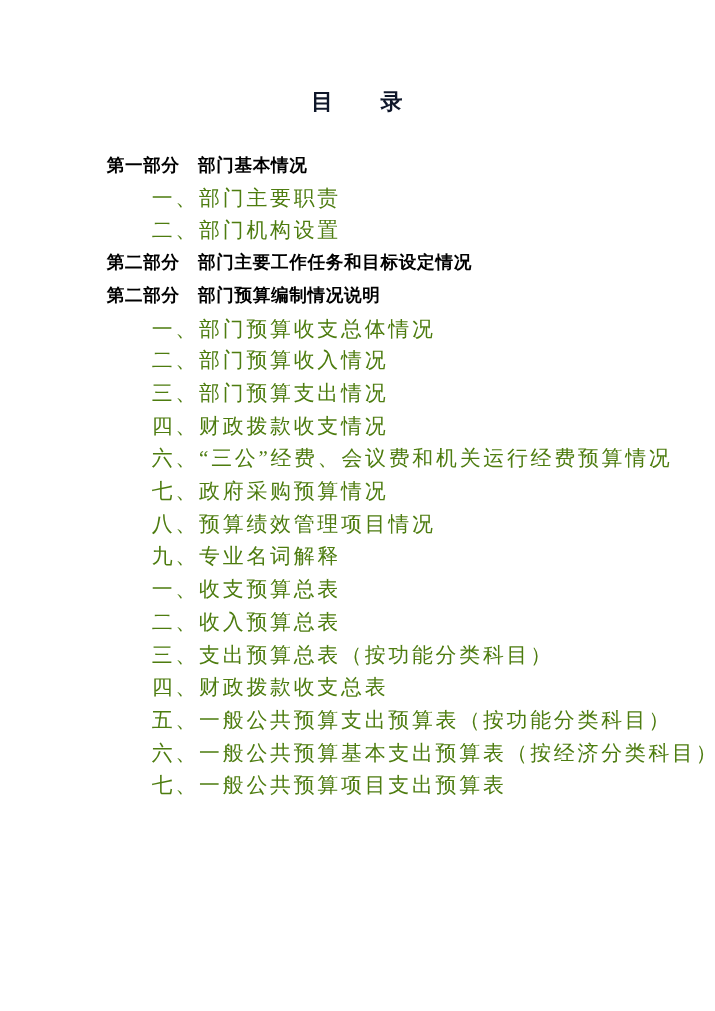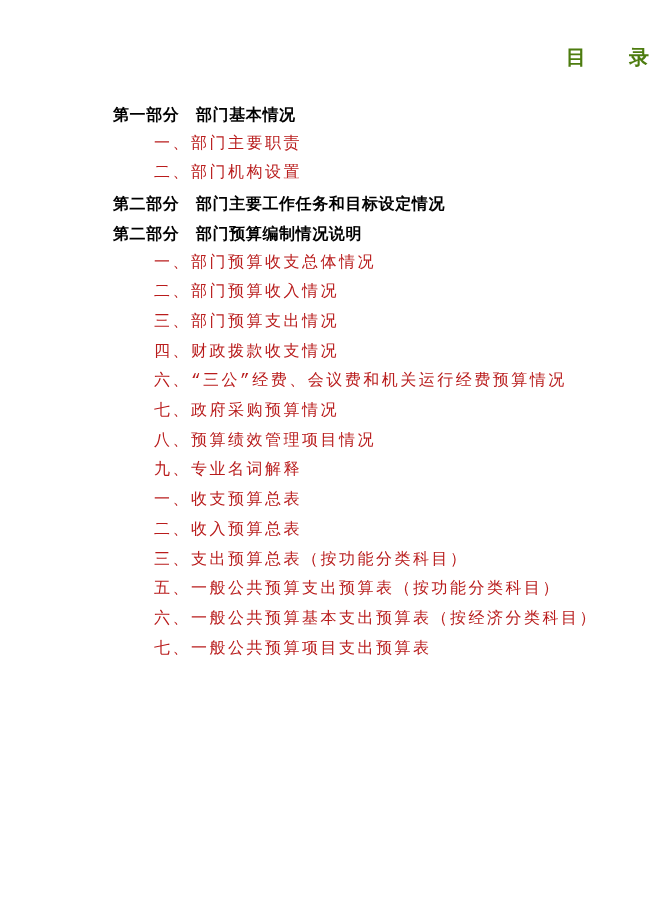--- a/index.html
+++ b/index.html
@@ -13,51 +13,50 @@
     overflow: hidden;
     position: relative;
   }
   .page {
     width: 650px;
     height: 919px;
     background: #ffffff;
   }
   .doc-title {
     margin: 0;
-    padding-top: 44px;
-    text-align: right;
+    padding-top: 80px;
+    text-align: center;
     font-family: "Liberation Sans", "DejaVu Sans", sans-serif;
     font-weight: 700;
     font-size: 20px;
     line-height: 26px;
     letter-spacing: 1px;
-    color: #4d7c0f;
+    color: #0f172a;
   }
   .toc {
     margin-top: 30px;
     padding-left: 97px;
     padding-right: 30px;
   }
   .line {
     line-height: 29.7px;
     white-space: nowrap;
-    margin-left: 16px;
   }
   .section-heading {
     font-family: "Liberation Sans", "DejaVu Sans", sans-serif;
     font-weight: 700;
     font-size: 16px;
     letter-spacing: 0.6px;
     color: #000000;
   }
   .toc-item {
-    font-family: Liberation Mono, monospace;
-    font-size: 16px;
+    font-family: Liberation Serif, serif;
+    font-size: 19px;
     letter-spacing: 2.5px;
-    color: #b91c1c;
+    color: #4d7c0f;
     padding-left: 41px;
   }
 </style>
 </head>
 <body>
 
 <div class="page">
 
   <h1 class="doc-title">目　　录</h1>
 
@@ -75,18 +74,19 @@
     <div class="line toc-item">三、部门预算支出情况</div>
     <div class="line toc-item">四、财政拨款收支情况</div>
     <div class="line toc-item">六、“三公”经费、会议费和机关运行经费预算情况</div>
     <div class="line toc-item">七、政府采购预算情况</div>
     <div class="line toc-item">八、预算绩效管理项目情况</div>
     <div class="line toc-item">九、专业名词解释</div>
 
     <div class="line toc-item">一、收支预算总表</div>
     <div class="line toc-item">二、收入预算总表</div>
     <div class="line toc-item">三、支出预算总表（按功能分类科目）</div>
+    <div class="line toc-item">四、财政拨款收支总表</div>
     <div class="line toc-item">五、一般公共预算支出预算表（按功能分类科目）</div>
     <div class="line toc-item">六、一般公共预算基本支出预算表（按经济分类科目）</div>
     <div class="line toc-item">七、一般公共预算项目支出预算表</div>
 
   </div>
 </div>
 
 </body></html>

